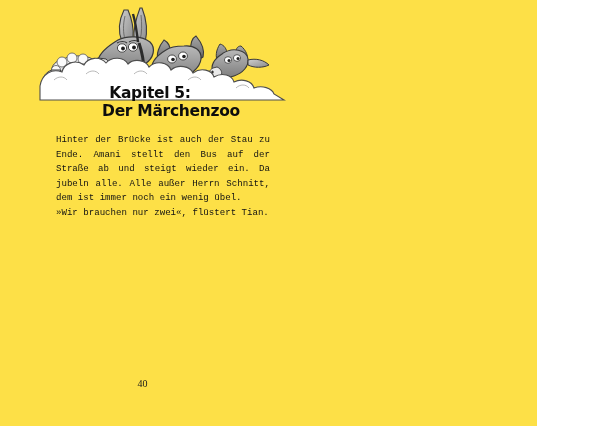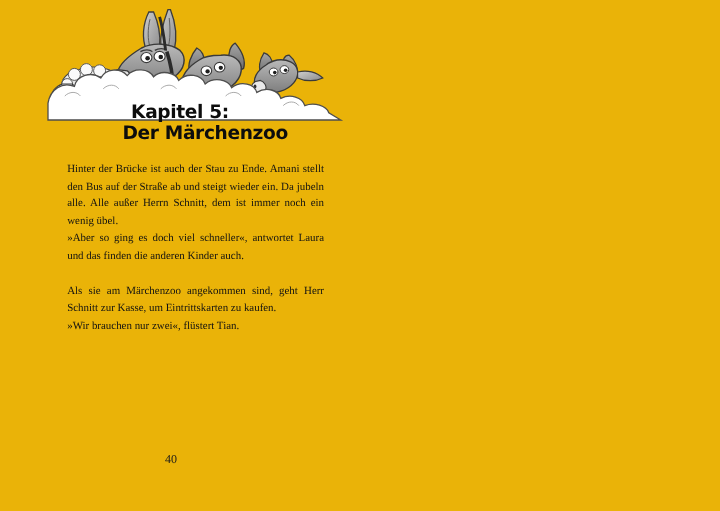--- a/index.html
+++ b/index.html
@@ -10,23 +10,23 @@
   }
   body {
     width: 600px;
     height: 426px;
     overflow: hidden;
     font-family: "Liberation Serif", serif;
     color: #1a1a1a;
   }
   .spread {
     position: relative;
-    width: 600px;
+    width: 537px;
     height: 426px;
-    background: #eab308;
+    background: #fde047;
   }
 
   
   .page-left {
     position: absolute;
     left: 0; top: 0;
     width: 300px; height: 426px;
   }
   .page-right {
     position: absolute;
@@ -58,21 +58,21 @@
     line-height: 18px;
     color: #0d0d0d;
     z-index: 5;
   }
   .chapter-heading .line1 { display: block; }
   .chapter-heading .line2 { display: block; padding-left: 42px; }
 
   
   .col-text {
     position: absolute;
-    font-family: Liberation Serif, serif;
+    font-family: Liberation Mono, monospace;
     font-size: 9.1px;
     line-height: 14.55px;
     text-align: justify;
     color: #121212;
     -webkit-font-smoothing: antialiased;
   }
   .col-left {
     left: 56px;
     top: 133px;
     width: 214px;
@@ -232,22 +232,20 @@
       </svg>
     </div>
 
     <div class="chapter-heading">
       <span class="line1">Kapitel 5:</span>
       <span class="line2">Der Märchenzoo</span>
     </div>
 
     <div class="col-text col-left">
       <p>Hinter der Brücke ist auch der Stau zu Ende. Amani stellt den Bus auf der Straße ab und steigt wieder ein. Da jubeln alle. Alle außer Herrn Schnitt, dem ist immer noch ein wenig übel.</p>
-      <p>»Aber so ging es doch viel schneller«, antwortet Laura und das finden die anderen Kinder auch.</p>
-      <p class="gap-before">Als sie am Märchenzoo angekommen sind, geht Herr Schnitt zur Kasse, um Eintrittskarten zu kaufen.</p>
       <p>»Wir brauchen nur zwei«, flüstert Tian.</p>
     </div>
 
     <div class="page-number">40</div>
   </div>
 
   <div class="page-right">
     
 
     

